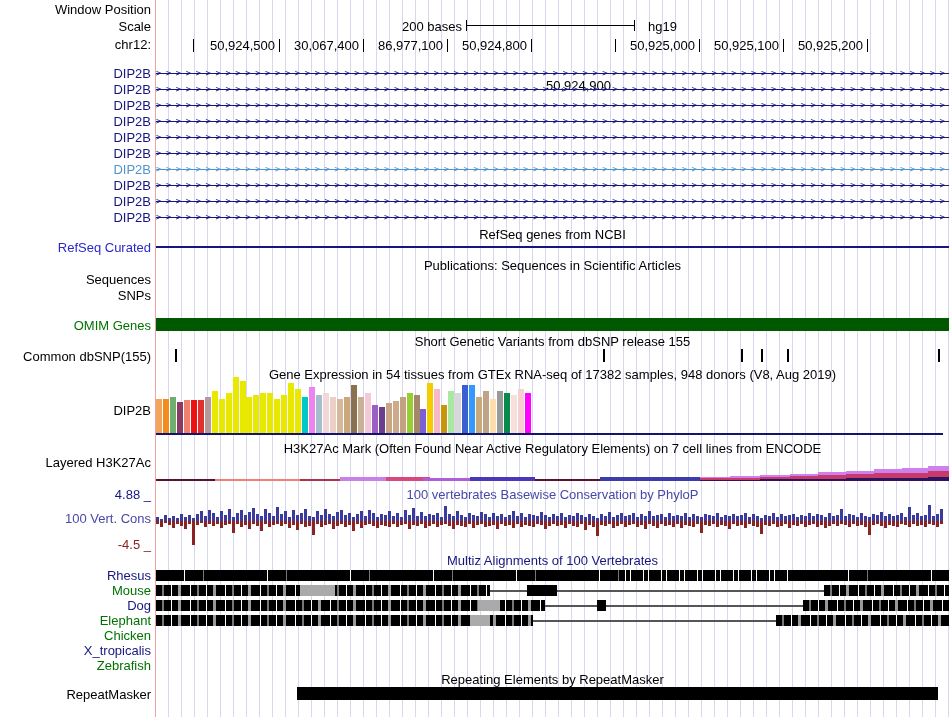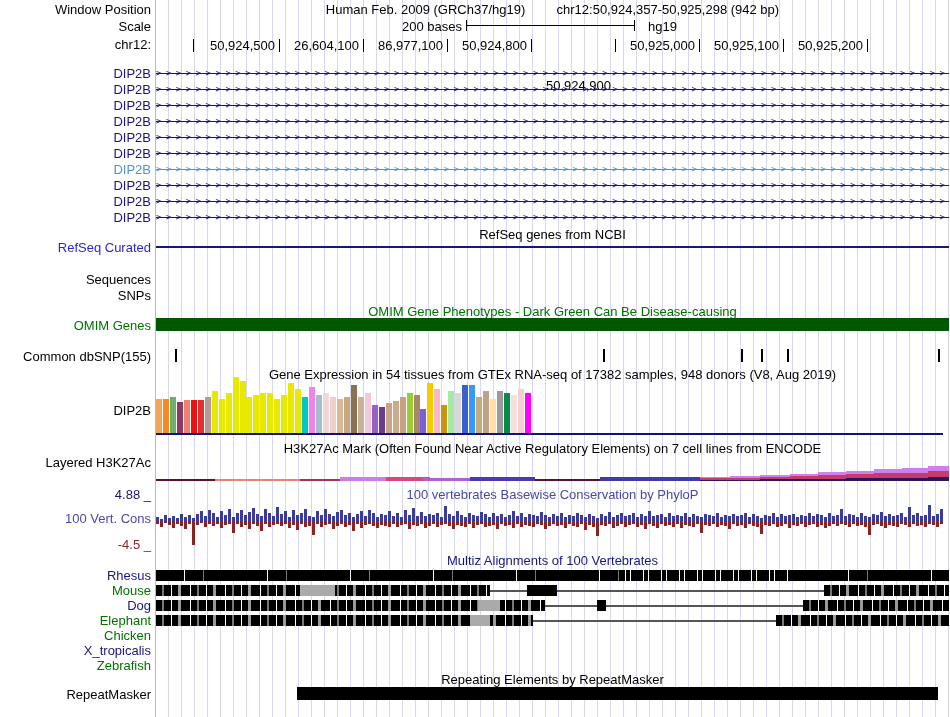--- a/index.html
+++ b/index.html
@@ -41,42 +41,37 @@
   .scalebar .end{position:absolute;top:0;width:1px;height:11px;background:#000;}
 </style>
 </head>
 <body>
 
 <div id="stage">
   <div id="gridlines"></div>
   <div id="left-border"></div>
 
   <div class="lbl" style="top:2px">Window Position</div>
-  <div class="title" style="top:2px">
-    <span>Human Feb. 2009 (GRCh37/hg19)</span>
-    <span style="display:inline-block;width:24px"></span>
-    <span>chr12:50,924,357-50,925,298 (942 bp)</span>
-  </div>
 
   <div class="lbl" style="top:19px">Scale</div>
   <div class="abs" style="top:19px;left:380px;width:82px;text-align:right">200 bases</div>
   <div class="scalebar" style="left:466px;width:169px">
     <div class="mid"></div>
     <div class="end" style="left:0"></div>
     <div class="end" style="right:0"></div>
   </div>
   <div class="abs" style="top:19px;left:648px">hg19</div>
 
   <div class="lbl" style="top:37px">chr12:</div>
   <div id="ruler">
       <div class="ruler-tick" style="left: 193px;"></div>
       <div class="ruler-tick" style="left: 279px;"></div>
       <div class="ruler-num" style="left: 197px;">50,924,500</div>
       <div class="ruler-tick" style="left: 363px;"></div>
-      <div class="ruler-num" style="left: 281px;">26,604,100</div>
+      <div class="ruler-num" style="left: 281px;">30,067,400</div>
       <div class="ruler-tick" style="left: 447px;"></div>
       <div class="ruler-num" style="left: 365px;">86,977,100</div>
       <div class="ruler-tick" style="left: 531px;"></div>
       <div class="ruler-num" style="left: 449px;">50,924,800</div>
       <div class="ruler-tick" style="left: 615px;"></div>
       <div class="ruler-num" style="left: 533px; margin-top: 40px;">50,924,900</div>
       <div class="ruler-tick" style="left: 699px;"></div>
       <div class="ruler-num" style="left: 617px;">50,925,000</div>
       <div class="ruler-tick" style="left: 783px;"></div>
       <div class="ruler-num" style="left: 701px;">50,925,100</div>
@@ -104,27 +99,28 @@
       <div class="lbl" style="top: 194px; color: rgb(22, 22, 126);">DIP2B</div>
       <div class="gene-row" style="top: 196px; color: rgb(22, 22, 126);"><div class="wire" style="background: rgb(22, 22, 126);"></div><span style="position: relative;">&gt;&gt;&gt;&gt;&gt;&gt;&gt;&gt;&gt;&gt;&gt;&gt;&gt;&gt;&gt;&gt;&gt;&gt;&gt;&gt;&gt;&gt;&gt;&gt;&gt;&gt;&gt;&gt;&gt;&gt;&gt;&gt;&gt;&gt;&gt;&gt;&gt;&gt;&gt;&gt;&gt;&gt;&gt;&gt;&gt;&gt;&gt;&gt;&gt;&gt;&gt;&gt;&gt;&gt;&gt;&gt;&gt;&gt;&gt;&gt;&gt;&gt;&gt;&gt;&gt;&gt;&gt;&gt;&gt;&gt;&gt;&gt;&gt;&gt;&gt;&gt;&gt;&gt;&gt;&gt;&gt;&gt;</span></div>
       <div class="lbl" style="top: 210px; color: rgb(22, 22, 126);">DIP2B</div>
       <div class="gene-row" style="top: 212px; color: rgb(22, 22, 126);"><div class="wire" style="background: rgb(22, 22, 126);"></div><span style="position: relative;">&gt;&gt;&gt;&gt;&gt;&gt;&gt;&gt;&gt;&gt;&gt;&gt;&gt;&gt;&gt;&gt;&gt;&gt;&gt;&gt;&gt;&gt;&gt;&gt;&gt;&gt;&gt;&gt;&gt;&gt;&gt;&gt;&gt;&gt;&gt;&gt;&gt;&gt;&gt;&gt;&gt;&gt;&gt;&gt;&gt;&gt;&gt;&gt;&gt;&gt;&gt;&gt;&gt;&gt;&gt;&gt;&gt;&gt;&gt;&gt;&gt;&gt;&gt;&gt;&gt;&gt;&gt;&gt;&gt;&gt;&gt;&gt;&gt;&gt;&gt;&gt;&gt;&gt;&gt;&gt;&gt;&gt;</span></div>
     </div>
 
   <div class="title" style="top:227px">RefSeq genes from NCBI</div>
   <div class="lbl blue" style="top:240px">RefSeq Curated</div>
   <div id="refseq-line" class="abs" style="left: 156px; width: 793px; top: 246px; height: 2px; background: rgb(22, 22, 126);"></div>
 
+  <div class="title" style="top:258px">Publications: Sequences in Scientific Articles</div>
   <div class="lbl" style="top:272px">Sequences</div>
   <div class="lbl" style="top:288px">SNPs</div>
 
-  <div class="title green" style="top:304px">OMIM Gene Phenotypes - Dark Green Can Be Disease-causing</div>
   <div class="lbl green" style="top:318px">OMIM Genes</div>
   <div id="omim-bar" class="abs" style="left: 156px; width: 793px; top: 318px; height: 13px; background: rgb(0, 88, 0);"></div>
 
+  <div class="title" style="top:334px">Short Genetic Variants from dbSNP release 155</div>
   <div class="lbl" style="top:349px">Common dbSNP(155)</div>
   <div id="dbsnp-ticks">
       <div class="snp-tick" style="left: 175px; top: 349px;"></div>
       <div class="snp-tick" style="left: 603px; top: 349px;"></div>
       <div class="snp-tick" style="left: 741px; top: 349px;"></div>
       <div class="snp-tick" style="left: 761px; top: 349px;"></div>
       <div class="snp-tick" style="left: 787px; top: 349px;"></div>
       <div class="snp-tick" style="left: 938px; top: 349px;"></div>
     </div>
 

